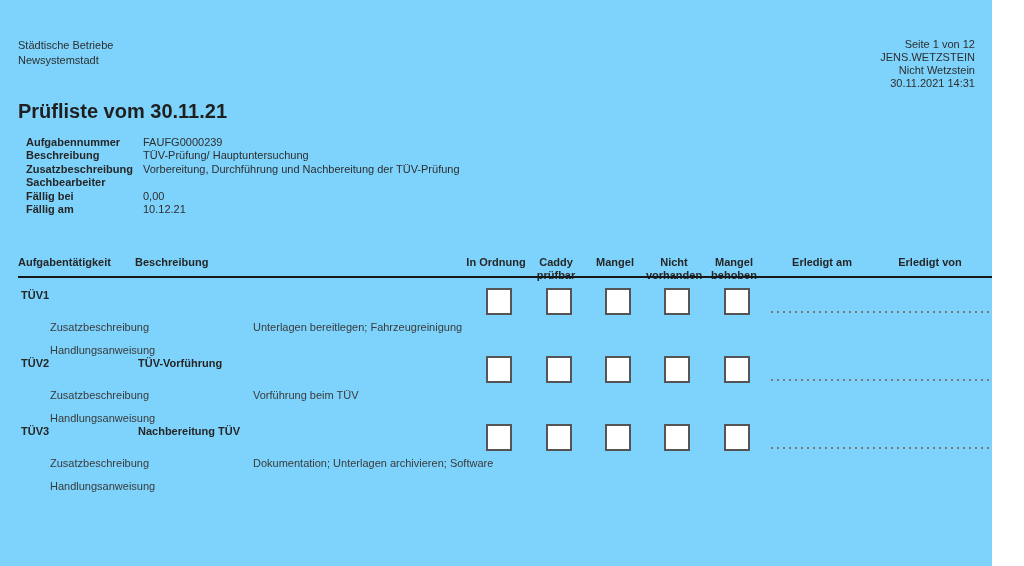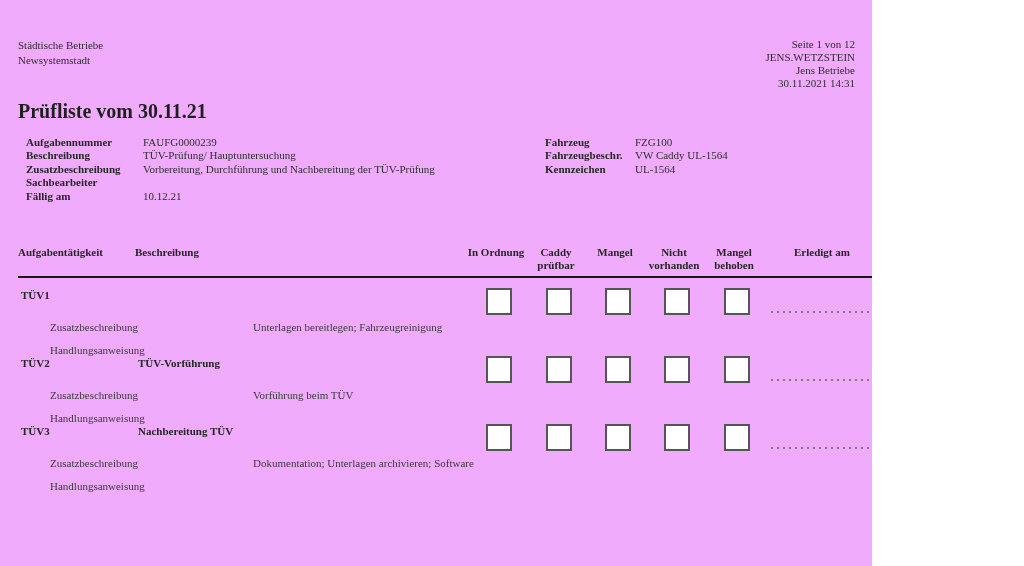--- a/index.html
+++ b/index.html
@@ -1,18 +1,18 @@
 <!DOCTYPE html>
 <html><head>
 <meta charset="utf-8">
 <style>
   html,body { margin:0; padding:0; background:#ffffff; }
   .page {
-    position:relative; width:872px; height:566px; background:#f0abfc;
-    font-family:Liberation Serif, serif; font-size:11px; color:#2e2e2e;
+    position:relative; width:992px; height:566px; background:#7dd3fc;
+    font-family:Liberation Sans, sans-serif; font-size:11px; color:#2e2e2e;
     overflow:hidden;
   }
   .abs { position:absolute; }
 
   
   .hdr-left  { left:18px; top:38px; line-height:15px; }
   .hdr-right { right:17px; top:38px; line-height:13px; text-align:right; }
 
   
   .title { left:18px; top:100px; font-size:20px; font-weight:bold; color:#1f1f1f; }
@@ -20,21 +20,21 @@
   
   .meta-left  { left:18px;  top:136px;margin-left:8px; }
   .meta-right { left:545px; top:136px; }
   .meta-row { display:flex; line-height:13.4px; }
   .meta-left  .meta-label { width:117px; }
   .meta-right .meta-label { width:90px;  }
   .meta-label { font-weight:bold; color:#262626; flex:none; white-space:nowrap; }
   .meta-value { white-space:nowrap; }
 
   
-  .th { top:246px; font-weight:bold; color:#262626; line-height:13px; }
+  .th { top:256px; font-weight:bold; color:#262626; line-height:13px; }
   .th-task { left:18px; }
   .th-desc { left:135px; }
   .th-c { text-align:center; }
   .th-c1 { left:456px; width:80px; }
   .th-c2 { left:530px; width:52px; }
   .th-c3 { left:585px; width:60px; }
   .th-c4 { left:643px; width:62px; }
   .th-c5 { left:706px; width:56px; }
   .th-am  { left:772px; width:100px; text-align:center; }
   .th-von { left:880px; width:100px; text-align:center; }
@@ -63,21 +63,21 @@
 <div class="page">
 
   <div class="abs hdr-left">
     <div>Städtische Betriebe</div>
     <div>Newsystemstadt</div>
   </div>
 
   <div class="abs hdr-right">
     <div>Seite 1 von 12</div>
     <div>JENS.WETZSTEIN</div>
-    <div>Jens Betriebe</div>
+    <div>Nicht Wetzstein</div>
     <div>30.11.2021 14:31</div>
   </div>
 
   <div class="abs title">Prüfliste vom 30.11.21</div>
 
   <div class="abs meta-left">
     <div class="meta-row">
       <span class="meta-label">Aufgabennummer</span>
       <span class="meta-value">FAUFG0000239</span>
     </div>
@@ -87,39 +87,29 @@
     </div>
     <div class="meta-row">
       <span class="meta-label">Zusatzbeschreibung</span>
       <span class="meta-value">Vorbereitung, Durchführung und Nachbereitung der TÜV-Prüfung</span>
     </div>
     <div class="meta-row">
       <span class="meta-label">Sachbearbeiter</span>
       <span class="meta-value"></span>
     </div>
     <div class="meta-row">
+      <span class="meta-label">Fällig bei</span>
+      <span class="meta-value">0,00</span>
+    </div>
+    <div class="meta-row">
       <span class="meta-label">Fällig am</span>
       <span class="meta-value">10.12.21</span>
     </div>
   </div>
 
-  <div class="abs meta-right">
-    <div class="meta-row">
-      <span class="meta-label">Fahrzeug</span>
-      <span class="meta-value">FZG100</span>
-    </div>
-    <div class="meta-row">
-      <span class="meta-label">Fahrzeugbeschr.</span>
-      <span class="meta-value">VW Caddy UL-1564</span>
-    </div>
-    <div class="meta-row">
-      <span class="meta-label">Kennzeichen</span>
-      <span class="meta-value">UL-1564</span>
-    </div>
-  </div>
 
   <div class="abs th th-task">Aufgabentätigkeit</div>
   <div class="abs th th-desc">Beschreibung</div>
   <div class="abs th th-c th-c1">In Ordnung</div>
   <div class="abs th th-c th-c2">Caddy prüfbar</div>
   <div class="abs th th-c th-c3">Mangel</div>
   <div class="abs th th-c th-c4">Nicht vorhanden</div>
   <div class="abs th th-c th-c5">Mangel behoben</div>
   <div class="abs th th-am">Erledigt am</div>
   <div class="abs th th-von">Erledigt von</div>

